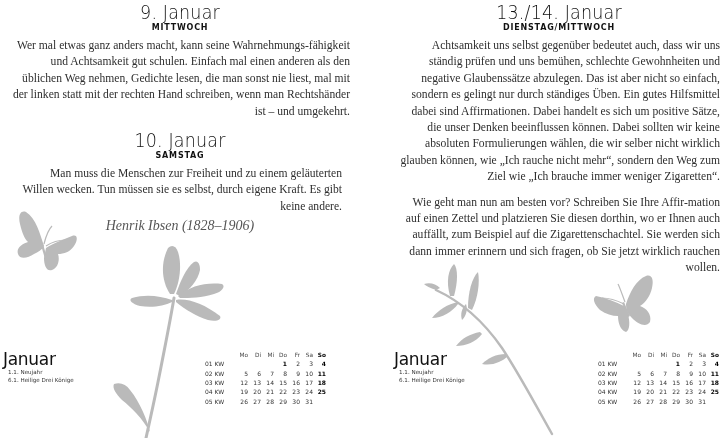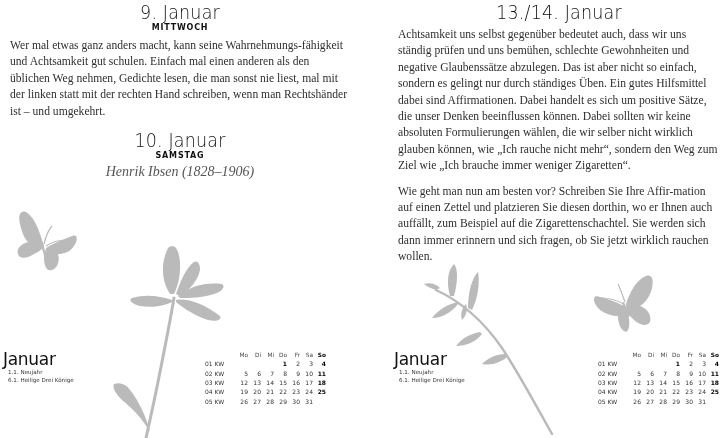--- a/index.html
+++ b/index.html
@@ -16,21 +16,21 @@
     font-weight: 300; font-size: 19px; letter-spacing: 0.2px;
     color: #111; line-height: 20px; transform: scaleX(0.92);
   }
   .weekday {
     font-family: "DejaVu Sans", sans-serif; font-weight: bold;
     font-size: 8px; letter-spacing: 0.8px; color: #111; line-height: 10px;
     margin-top: 1px;
   }
   .body-text {
     font-size: 11.6px; line-height: 16.4px; color: #2e2e2e;
-    text-align: left; margin-top: 7px;
+    text-align: right; margin-top: 7px;
   }
   .body-text + .body-text { margin-top: 9px; }
   .quote-author {
     font-style: italic; font-size: 14px; color: #555; margin-top: 5px; line-height: 12px;
   }
 
   .illustration { position: absolute; }
   .illustration svg { display: block; }
 
   .month-block { position: absolute; }
@@ -58,20 +58,21 @@
 
   <div class="entry" style="left:0; top:2px; width:360px;">
     <div class="date-title">9. Januar</div>
     <div class="weekday">MITTWOCH</div>
     <p class="body-text" style="padding:0 10px 0 10px; margin-top:5px;">Wer mal etwas ganz anders macht, kann seine Wahrnehmungs-fähigkeit und Achtsamkeit gut schulen. Einfach mal einen anderen als den üblichen Weg nehmen, Gedichte lesen, die man sonst nie liest, mal mit der linken statt mit der rechten Hand schreiben, wenn man Rechtshänder ist – und umgekehrt.</p>
   </div>
 
   <div class="entry" style="left:0; top:130px; width:360px;">
     <div class="date-title">10. Januar</div>
     <div class="weekday">SAMSTAG</div>
+    <p class="body-text" style="padding:0 18px; margin-top:5px;">Man muss die Menschen zur Freiheit und zu einem geläuterten Willen wecken. Tun müssen sie es selbst, durch eigene Kraft. Es gibt keine andere.</p>
     <div class="quote-author">Henrik Ibsen (1828–1906)</div>
   </div>
 
   <div class="illustration" style="left:14px; top:208px;">
     <svg width="64" height="66" viewBox="0 0 64 66">
       <g fill="#bababa">
         <path d="M30 38 C26 26 22 10 12 4 C6 2 4 8 6 16 C8 24 10 30 14 34 C8 36 2 40 4 46 C6 52 14 50 20 46 C24 44 28 42 30 38 Z"></path>
         <path d="M32 40 C38 36 48 32 58 28 C64 26 64 32 60 38 C56 44 50 46 44 46 C46 52 44 60 38 62 C32 64 30 56 30 50 Z"></path>
         <path d="M29 36 L33 50 L31 51 L27 37 Z"></path>
       </g>
@@ -165,20 +166,21 @@
         <td class="d sun"></td>
       </tr>
     </tbody>
   </table>
 </div>
 
 <div class="page page-right">
 
   <div class="entry" style="left:38px; top:2px; width:322px;">
     <div class="date-title">13./14. Januar</div>
+    <div class="weekday">DIENSTAG/MITTWOCH</div>
     <p class="body-text" style="margin-top:5px;">Achtsamkeit uns selbst gegenüber bedeutet auch, dass wir uns ständig prüfen und uns bemühen, schlechte Gewohnheiten und negative Glaubenssätze abzulegen. Das ist aber nicht so einfach, sondern es gelingt nur durch ständiges Üben. Ein gutes Hilfsmittel dabei sind Affirmationen. Dabei handelt es sich um positive Sätze, die unser Denken beeinflussen können. Dabei sollten wir keine absoluten Formulierungen wählen, die wir selber nicht wirklich glauben können, wie „Ich rauche nicht mehr“, sondern den Weg zum Ziel wie „Ich brauche immer weniger Zigaretten“.</p>
     <p class="body-text">Wie geht man nun am besten vor? Schreiben Sie Ihre Affir-mation auf einen Zettel und platzieren Sie diesen dorthin, wo er Ihnen auch auffällt, zum Beispiel auf die Zigarettenschachtel. Sie werden sich dann immer erinnern und sich fragen, ob Sie jetzt wirklich rauchen wollen.</p>
   </div>
 
   <div class="illustration" style="left:62px; top:262px;">
     <svg width="140" height="176" viewBox="0 0 140 176">
       <path d="M14 28 C40 40 62 60 80 86 C96 110 112 140 130 172" stroke="#bababa" stroke-width="2.4" fill="none" stroke-linecap="round"></path>
       <g fill="#bababa">
         <path d="M28 34 C24 20 26 8 32 2 C36 6 36 20 32 34 Z"></path>
         <path d="M46 46 C46 30 50 16 56 10 C58 20 56 36 50 48 Z"></path>

